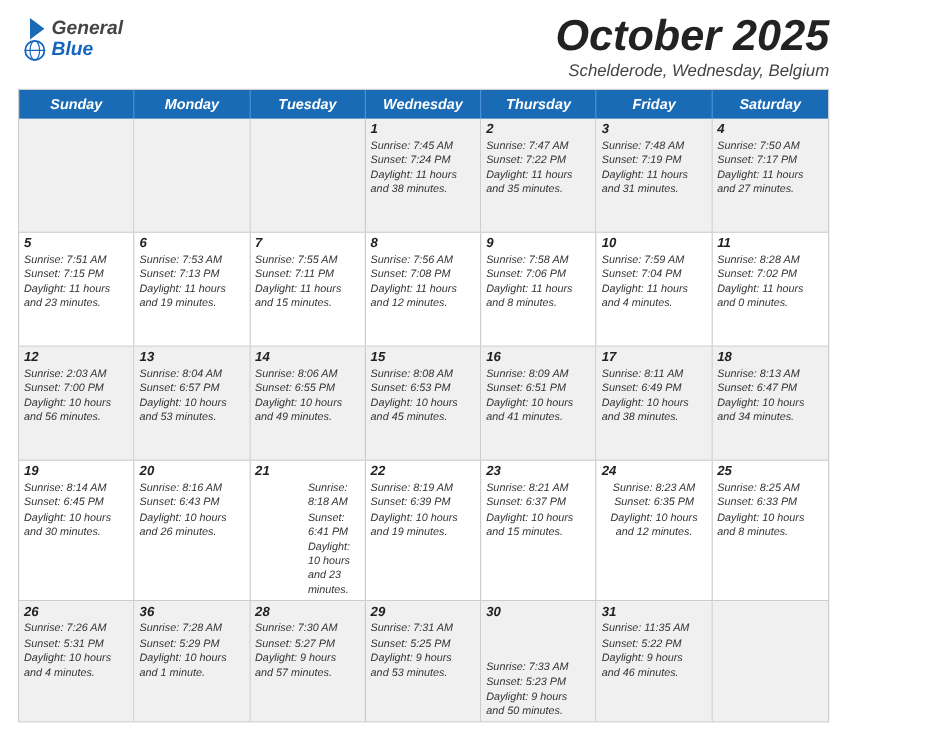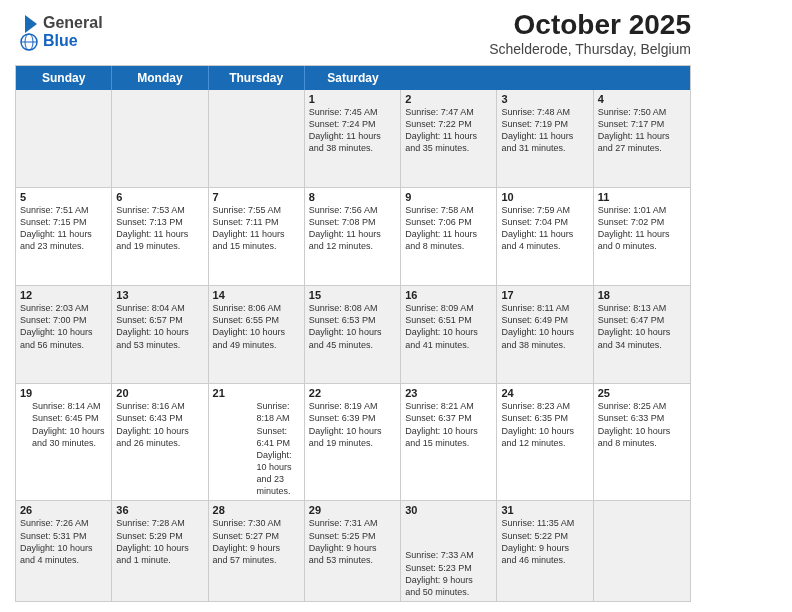--- a/index.html
+++ b/index.html
@@ -9,32 +9,33 @@
       width: 792px;
       height: 612px;
       overflow: hidden;
     }
     .page {
       width: 706px;
       height: 612px;
       padding: 10px 15px 10px 15px;
       display: flex;
       flex-direction: column;
+      font-style: italic;
     }
     .header {
       display: flex;
       justify-content: space-between;
       align-items: flex-start;
       margin-bottom: 8px;
     }
     .title-block {
       text-align: right;
     }
     .month-title {
-      font-size: 28px;
+      font-size: 36px;
       font-weight: bold;
       color: #222;
       line-height: 1.1;
     }
     .location {
       font-size: 14px;
       color: #444;
     }
     .calendar {
       flex: 1;
@@ -109,29 +110,32 @@
           <polygon points="10,5 22,14 10,23" fill="#1a6bb5"></polygon>
           <circle cx="14" cy="32" r="8" fill="none" stroke="#1565c0" stroke-width="1.5"></circle>
           <line x1="6" y1="32" x2="22" y2="32" stroke="#1565c0" stroke-width="1"></line>
           <ellipse cx="14" cy="32" rx="4" ry="8" fill="none" stroke="#1565c0" stroke-width="1"></ellipse>
           <text x="28" y="18" font-size="16" font-weight="bold" fill="#444" font-family="Arial, sans-serif">General</text>
           <text x="28" y="36" font-size="16" font-weight="bold" fill="#1565c0" font-family="Arial, sans-serif">Blue</text>
         </svg>
       </div>
     <div class="title-block">
       <div class="month-title">October 2025</div>
-      <div class="location">Schelderode, Thursday, Belgium</div>
+      <div class="location">Schelderode, Wednesday, Belgium</div>
     </div>
   </div>
 
   <div class="calendar">
     <div class="cal-header">
     <div class="cal-header-cell">Sunday</div>
         <div class="cal-header-cell">Monday</div>
+        <div class="cal-header-cell">Tuesday</div>
+        <div class="cal-header-cell">Wednesday</div>
         <div class="cal-header-cell">Thursday</div>
+        <div class="cal-header-cell">Friday</div>
         <div class="cal-header-cell">Saturday</div>
       </div>
     <div class="cal-body">
     <div class="cal-row">
           <div class="cal-cell empty alt-row"></div>
           <div class="cal-cell empty alt-row"></div>
           <div class="cal-cell empty alt-row"></div>
           <div class="cal-cell alt-row">
             <span class="day-num">1</span>
             <div class="cell-info" style="white-space: pre-line;">Sunrise: 7:45 AM
@@ -199,21 +203,21 @@
           </div>
           <div class="cal-cell">
             <span class="day-num">10</span>
             <div class="cell-info" style="white-space: pre-line;">Sunrise: 7:59 AM
 Sunset: 7:04 PM
 Daylight: 11 hours
 and 4 minutes.</div>
           </div>
           <div class="cal-cell">
             <span class="day-num">11</span>
-            <div class="cell-info" style="white-space: pre-line;">Sunrise: 1:01 AM
+            <div class="cell-info" style="white-space: pre-line;">Sunrise: 8:28 AM
 Sunset: 7:02 PM
 Daylight: 11 hours
 and 0 minutes.</div>
           </div>
         </div>
         <div class="cal-row">
           <div class="cal-cell alt-row">
             <span class="day-num">12</span>
             <div class="cell-info" style="white-space: pre-line;">Sunrise: 2:03 AM
 Sunset: 7:00 PM
@@ -259,21 +263,21 @@
             <span class="day-num">18</span>
             <div class="cell-info" style="white-space: pre-line;">Sunrise: 8:13 AM
 Sunset: 6:47 PM
 Daylight: 10 hours
 and 34 minutes.</div>
           </div>
         </div>
         <div class="cal-row">
           <div class="cal-cell">
             <span class="day-num">19</span>
-            <div class="cell-info" style="white-space: pre-line; margin-left: 12px;">Sunrise: 8:14 AM
+            <div class="cell-info" style="white-space: pre-line;">Sunrise: 8:14 AM
 Sunset: 6:45 PM
 Daylight: 10 hours
 and 30 minutes.</div>
           </div>
           <div class="cal-cell">
             <span class="day-num">20</span>
             <div class="cell-info" style="white-space: pre-line;">Sunrise: 8:16 AM
 Sunset: 6:43 PM
 Daylight: 10 hours
 and 26 minutes.</div>
@@ -294,21 +298,21 @@
           </div>
           <div class="cal-cell">
             <span class="day-num">23</span>
             <div class="cell-info" style="white-space: pre-line;">Sunrise: 8:21 AM
 Sunset: 6:37 PM
 Daylight: 10 hours
 and 15 minutes.</div>
           </div>
           <div class="cal-cell">
             <span class="day-num">24</span>
-            <div class="cell-info" style="white-space: pre-line;">Sunrise: 8:23 AM
+            <div class="cell-info" style="white-space: pre-line; text-align: center;">Sunrise: 8:23 AM
 Sunset: 6:35 PM
 Daylight: 10 hours
 and 12 minutes.</div>
           </div>
           <div class="cal-cell">
             <span class="day-num">25</span>
             <div class="cell-info" style="white-space: pre-line;">Sunrise: 8:25 AM
 Sunset: 6:33 PM
 Daylight: 10 hours
 and 8 minutes.</div>

